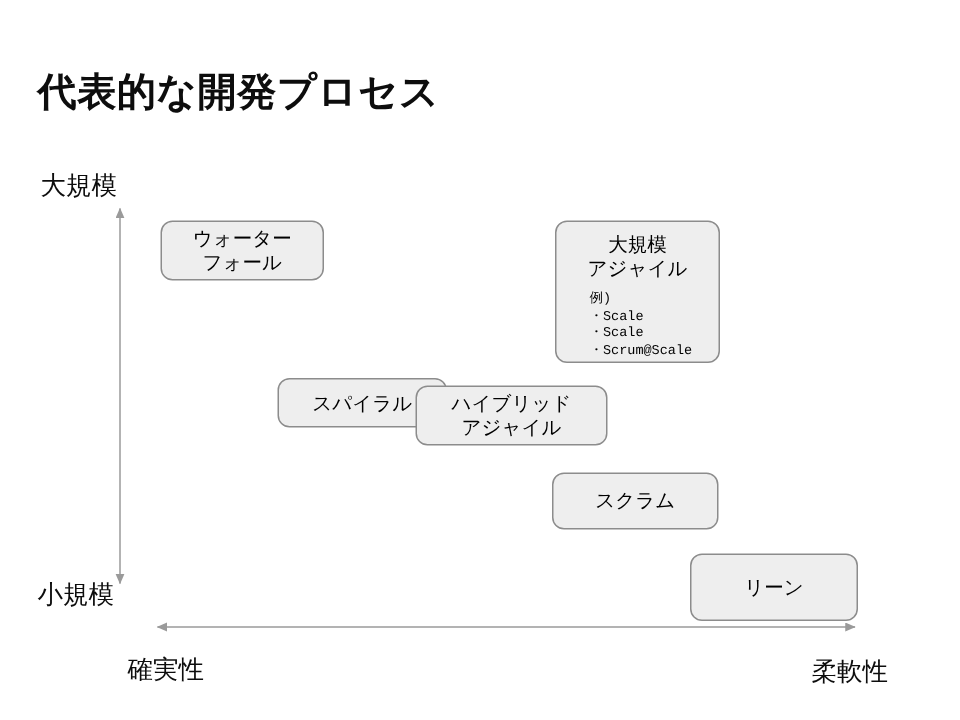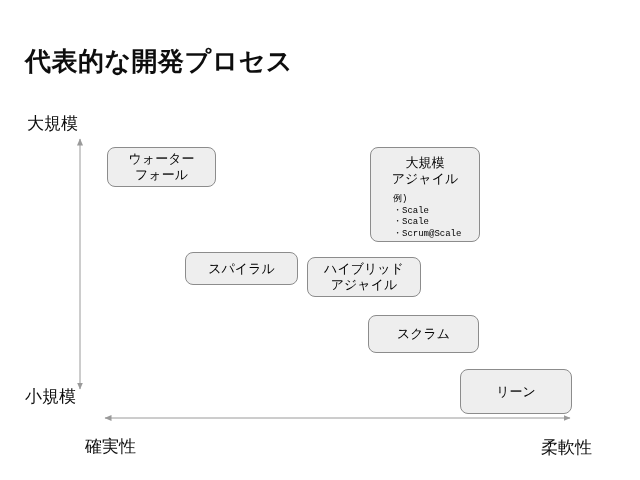--- a/index.html
+++ b/index.html
@@ -38,21 +38,21 @@
     border:1.3px solid var(--box-border);
     border-radius:8px;
     display:flex;flex-direction:column;
     align-items:center;justify-content:center;
   }
   .box-label{
     font-size:13px;line-height:16px;text-align:center;white-space:nowrap;
   }
   .box-waterfall{left:93px;top:147px;width:109px;height:40px;margin-left:14px;}
   .box-spiral{left:185px;top:205px;width:113px;height:33px;margin-top:47px;}
-  .box-hybrid{left:277px;top:257px;width:114px;height:40px;margin-left:30px;}
+  .box-hybrid{left:277px;top:257px;width:128px;height:40px;}
   .box-scrum{left:368px;top:315px;width:111px;height:38px;}
   .box-lean{left:460px;top:369px;width:112px;height:45px;}
   .box-large-agile{
     left:370px;top:147px;width:110px;height:95px;
     justify-content:flex-start;padding-top:7px;
   }
   .box-note{
     align-self:stretch;
     margin-top:7px;padding-left:22px;
     font-family:"Liberation Mono","DejaVu Sans Mono",monospace;

